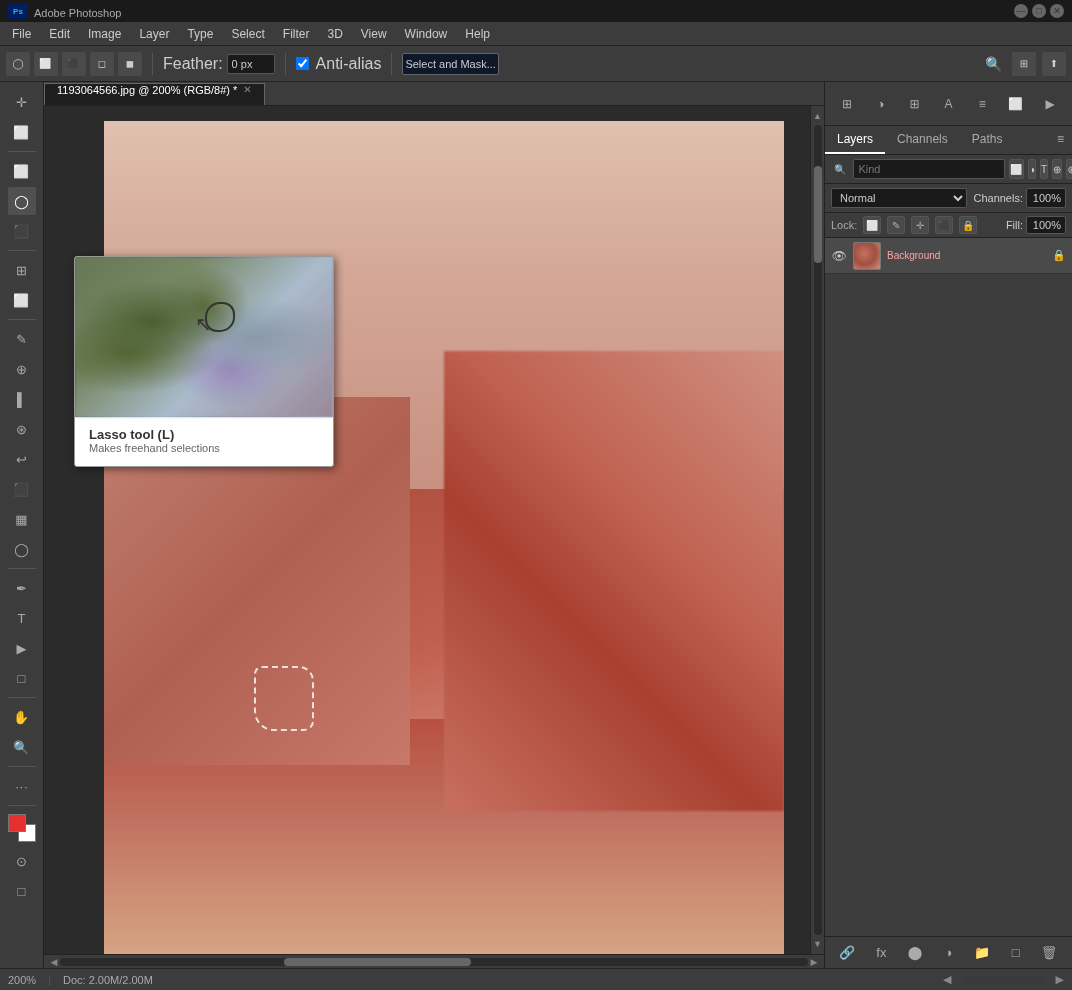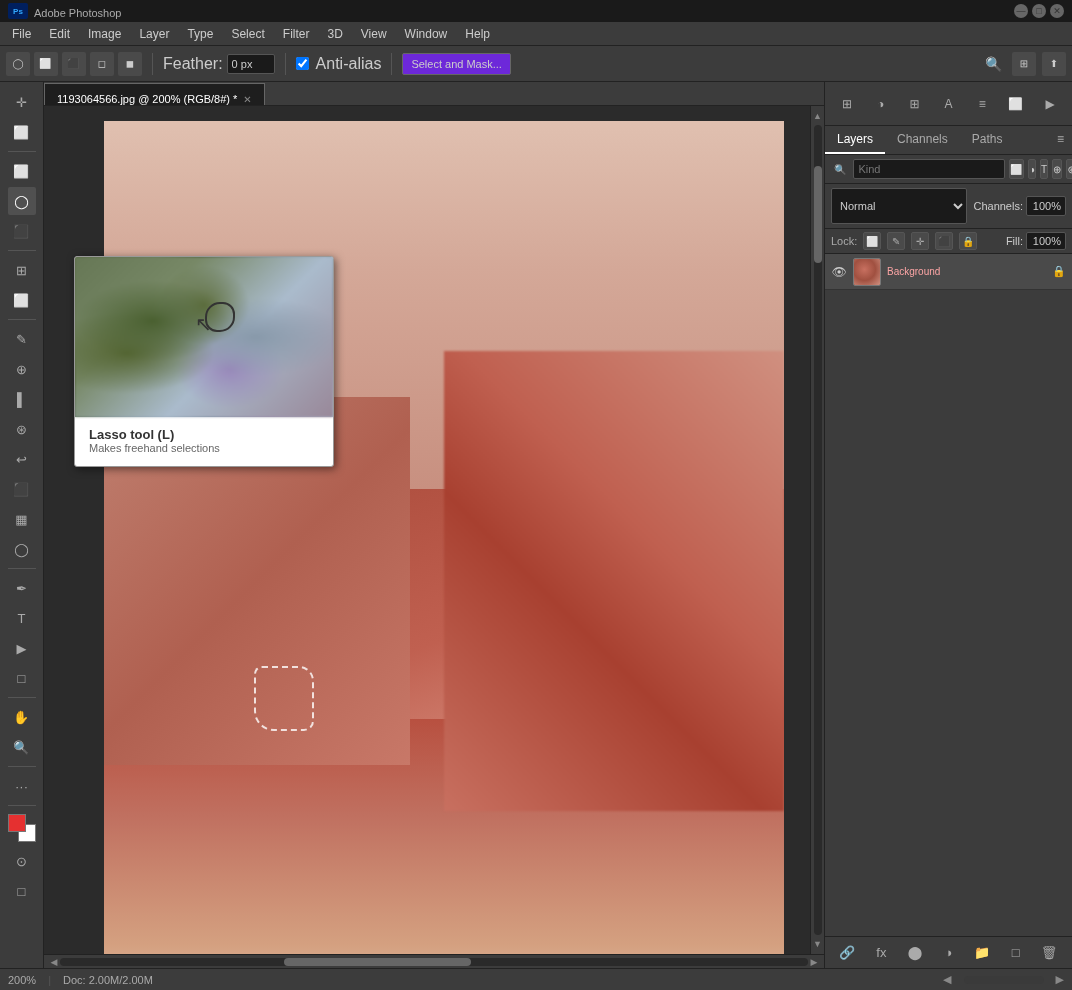--- a/index.html
+++ b/index.html
@@ -19,36 +19,36 @@
     .menu-item { padding: 3px 8px; font-size: 12px; color: #ccc; cursor: pointer; border-radius: 2px; }
 
     
     #toolbar { width: 100%; height: 36px; background: #3c3c3c; display: flex; align-items: center; padding: 0 6px; gap: 6px; border-bottom: 1px solid #222; }
     .toolbar-group { display: flex; align-items: center; gap: 4px; }
     .toolbar-sep { width: 1px; height: 22px; background: #555; margin: 0 4px; }
     .toolbar-icon { width: 24px; height: 24px; background: #4a4a4a; border-radius: 2px; display: flex; align-items: center; justify-content: center; font-size: 10px; color: #ccc; cursor: pointer; border: 1px solid transparent; }
     .toolbar-label { font-size: 16px; color: #ccc; }
     .toolbar-input { background: #1a1a1a; border: 1px solid #555; color: #ccc; height: 20px; width: 48px; font-size: 11px; padding: 0 4px; border-radius: 2px; }
     .toolbar-checkbox { margin-right: 3px; }
-    .toolbar-btn { background: #6d28d9; border: 1px solid #666; color: #ccc; height: 22px; padding: 0 8px; font-size: 11px; border-radius: 2px; cursor: pointer; }
+    .toolbar-btn { background: #0f172a; border: 1px solid #666; color: #ccc; height: 22px; padding: 0 2px; font-size: 11px; border-radius: 2px; cursor: pointer; }
     .search-icon-btn { width: 24px; height: 24px; background: none; border: none; color: #ccc; cursor: pointer; font-size: 14px; display: flex; align-items: center; justify-content: center; }
 
     
     #main-layout { display: flex; width: 100%; height: calc(990px - 22px - 24px - 36px - 22px); }
 
     
     #left-toolbar { width: 44px; background: #3c3c3c; border-right: 1px solid #222; display: flex; flex-direction: column; align-items: center; padding: 6px 0; gap: 2px; overflow: hidden; }
     .tool-btn { width: 28px; height: 28px; display: flex; align-items: center; justify-content: center; border-radius: 2px; cursor: pointer; font-size: 13px; color: #aaa; position: relative; }
     .tool-btn.active { background: #505050; color: #fff; }
     .tool-separator { width: 28px; height: 1px; background: #555; margin: 3px 0; }
 
     
     #canvas-area { flex: 1; background: #2b2b2b; display: flex; flex-direction: column; overflow: hidden; }
     #tab-bar { height: 24px; background: #3c3c3c; display: flex; align-items: flex-end; border-bottom: 1px solid #222; }
-    .canvas-tab { height: 22px; padding: 0 12px; background: #404040; border: 1px solid #555; border-bottom: none; font-size: 11px; color: #ccc; display: flex; align-items: flex-end; gap: 6px; cursor: pointer; }
+    .canvas-tab { height: 22px; padding: 0 12px; background: #404040; border: 1px solid #555; border-bottom: none; font-size: 11px; color: #ccc; display: flex; align-items: flex-start; gap: 6px; cursor: pointer; }
     .canvas-tab.active { background: #1e1e1e; border-color: #666; color: #fff; }
     .tab-close { font-size: 10px; color: #888; cursor: pointer; }
     #canvas-container { flex: 1; position: relative; overflow: hidden; background: #2b2b2b; }
     #canvas-bg { position: absolute; top: 15px; left: 60px; width: 680px; height: 920px; background: linear-gradient(160deg, #c8a090 0%, #d4967c 15%, #e8a070 25%, #b05040 40%, #c06050 55%, #d08070 65%, #b04030 75%, #c85040 85%, #e08860 100%); overflow: hidden; }
 
     
     .watermark { position: absolute; bottom: 340px; left: 160px; font-size: 80px; color: rgba(200,150,130,0.3); font-weight: bold; letter-spacing: -2px; }
     .lasso-selection { position: absolute; bottom: 310px; left: 150px; width: 60px; height: 65px; border: 2px dashed rgba(255,255,255,0.8); border-radius: 8px 15px 10px 20px; background: transparent; }
 
     
@@ -79,21 +79,21 @@
     
     #layers-panel { flex: 1; display: flex; flex-direction: column; }
     #layers-tabs { display: flex; border-bottom: 1px solid #222; background: #3c3c3c; }
     .layers-tab { padding: 6px 12px; font-size: 12px; color: #aaa; cursor: pointer; border-bottom: 2px solid transparent; }
     .layers-tab.active { color: #fff; border-bottom-color: #fff; }
     .layers-tab-options { margin-left: auto; padding: 6px 8px; color: #aaa; cursor: pointer; }
     #layers-toolbar { display: flex; align-items: center; padding: 4px 6px; gap: 4px; background: #3c3c3c; border-bottom: 1px solid #222; }
     .layers-search { flex: 1; background: #1a1a1a; border: 1px solid #555; color: #ccc; height: 20px; font-size: 11px; padding: 0 4px; border-radius: 2px; }
     .layers-filter-btn { width: 20px; height: 20px; background: #4a4a4a; border: 1px solid #555; border-radius: 2px; display: flex; align-items: center; justify-content: center; font-size: 10px; color: #ccc; cursor: pointer; }
     #layers-controls { display: flex; align-items: center; padding: 4px 6px; gap: 6px; background: #3c3c3c; border-bottom: 1px solid #222; }
-    .layers-blend { flex: 1; background: #1a1a1a; border: 1px solid #555; color: #ccc; height: 36px; font-size: 11px; padding: 0 4px; border-radius: 2px; }
+    .layers-blend { flex: 1; background: #1a1a1a; border: 1px solid #555; color: #ccc; height: 20px; font-size: 11px; padding: 0 4px; border-radius: 2px; }
     .layers-opacity-group { display: flex; align-items: center; gap: 3px; font-size: 11px; }
     .layers-opacity-input { width: 40px; background: #1a1a1a; border: 1px solid #555; color: #ccc; height: 20px; font-size: 11px; padding: 0 4px; border-radius: 2px; text-align: right; }
     #layers-lock-row { display: flex; align-items: center; padding: 3px 6px; gap: 6px; background: #3c3c3c; border-bottom: 1px solid #222; }
     .lock-label { font-size: 11px; color: #aaa; }
     .lock-btn { width: 18px; height: 18px; display: flex; align-items: center; justify-content: center; font-size: 10px; color: #aaa; cursor: pointer; border: 1px solid #555; border-radius: 2px; background: #4a4a4a; }
     .fill-group { margin-left: auto; display: flex; align-items: center; gap: 3px; font-size: 11px; }
     .fill-input { width: 40px; background: #1a1a1a; border: 1px solid #555; color: #ccc; height: 18px; font-size: 11px; padding: 0 4px; border-radius: 2px; text-align: right; }
     #layers-list { flex: 1; background: #3c3c3c; overflow-y: auto; }
     .layer-item { height: 36px; display: flex; align-items: center; padding: 0 6px; gap: 6px; background: #4a4a4a; border-bottom: 1px solid #333; cursor: pointer; }
     .layer-visibility { width: 16px; height: 16px; display: flex; align-items: center; justify-content: center; font-size: 12px; cursor: pointer; }

